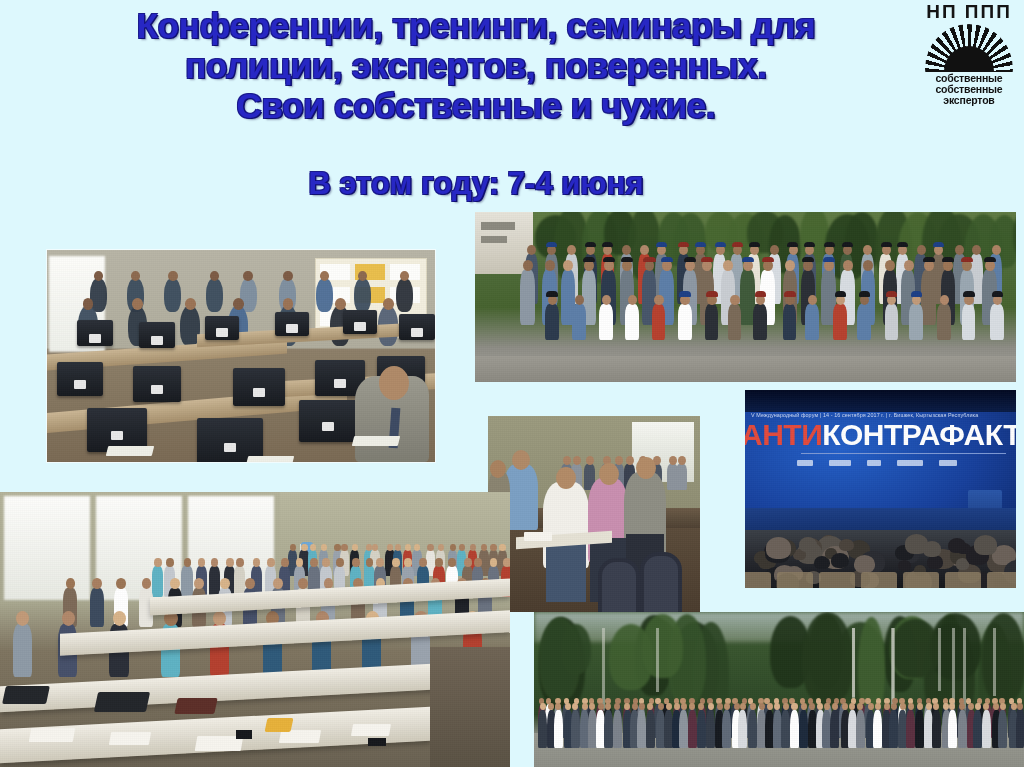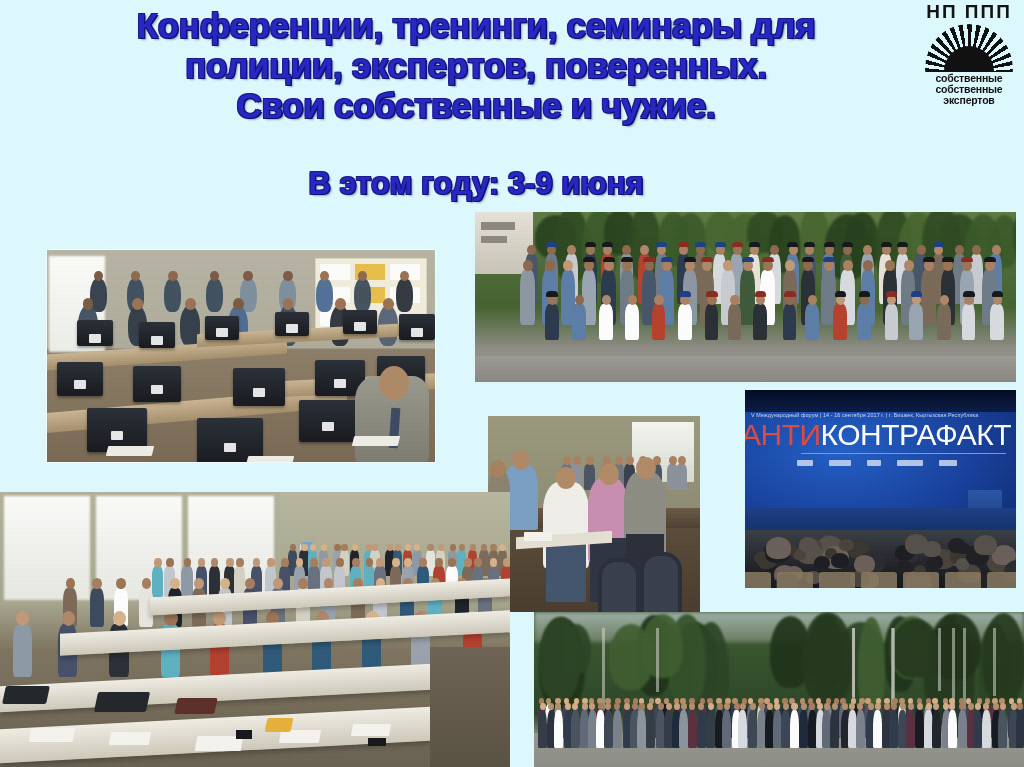--- a/index.html
+++ b/index.html
@@ -186,21 +186,21 @@
     position:absolute;left:0;right:0;top:0;height:22px;
     background:linear-gradient(180deg,#030a22,#0a1c46);
   }
   .anti-sub{
     position:absolute;left:6px;top:22px;right:4px;
     font-size:5.4px;line-height:7px;color:#cdd9f2;
     letter-spacing:.1px;white-space:nowrap;overflow:hidden;
   }
   .anti-title{
     position:absolute;left:-4px;top:29px;right:4px;
-    font-size:30px;line-height:32px;font-weight:normal;
+    font-size:30px;line-height:32px;font-weight:bold;
     letter-spacing:-0.5px;white-space:nowrap;
   }
   .anti-title .t1{color:#e24a3d;}
   .anti-title .t2{color:#ffffff;}
   .anti-rule{
     position:absolute;left:56px;right:10px;top:63px;height:1px;background:#7f9ad6;
   }
   .anti-logos{
     position:absolute;left:52px;top:68px;right:12px;height:9px;
     display:flex;gap:16px;align-items:center;opacity:.85;
@@ -261,21 +261,21 @@
 </style>
 </head>
 <body>
 
 <div id="slide">
 
   <div class="headline">Конференции, тренинги, семинары для
 полиции, экспертов, поверенных.
 Свои собственные и чужие.</div>
 
-  <div class="subline">В этом году: 3-9 июня</div>
+  <div class="subline">В этом году: 7-4 июня</div>
 
   <div class="logo">
     <div class="logo-word">НП ППП</div>
     <div class="logo-mark">
       <span class="fan"></span>
       <span class="core"></span>
     </div>
     <div class="logo-lines">
       <span>собственные</span>
       <span>собственные</span>

